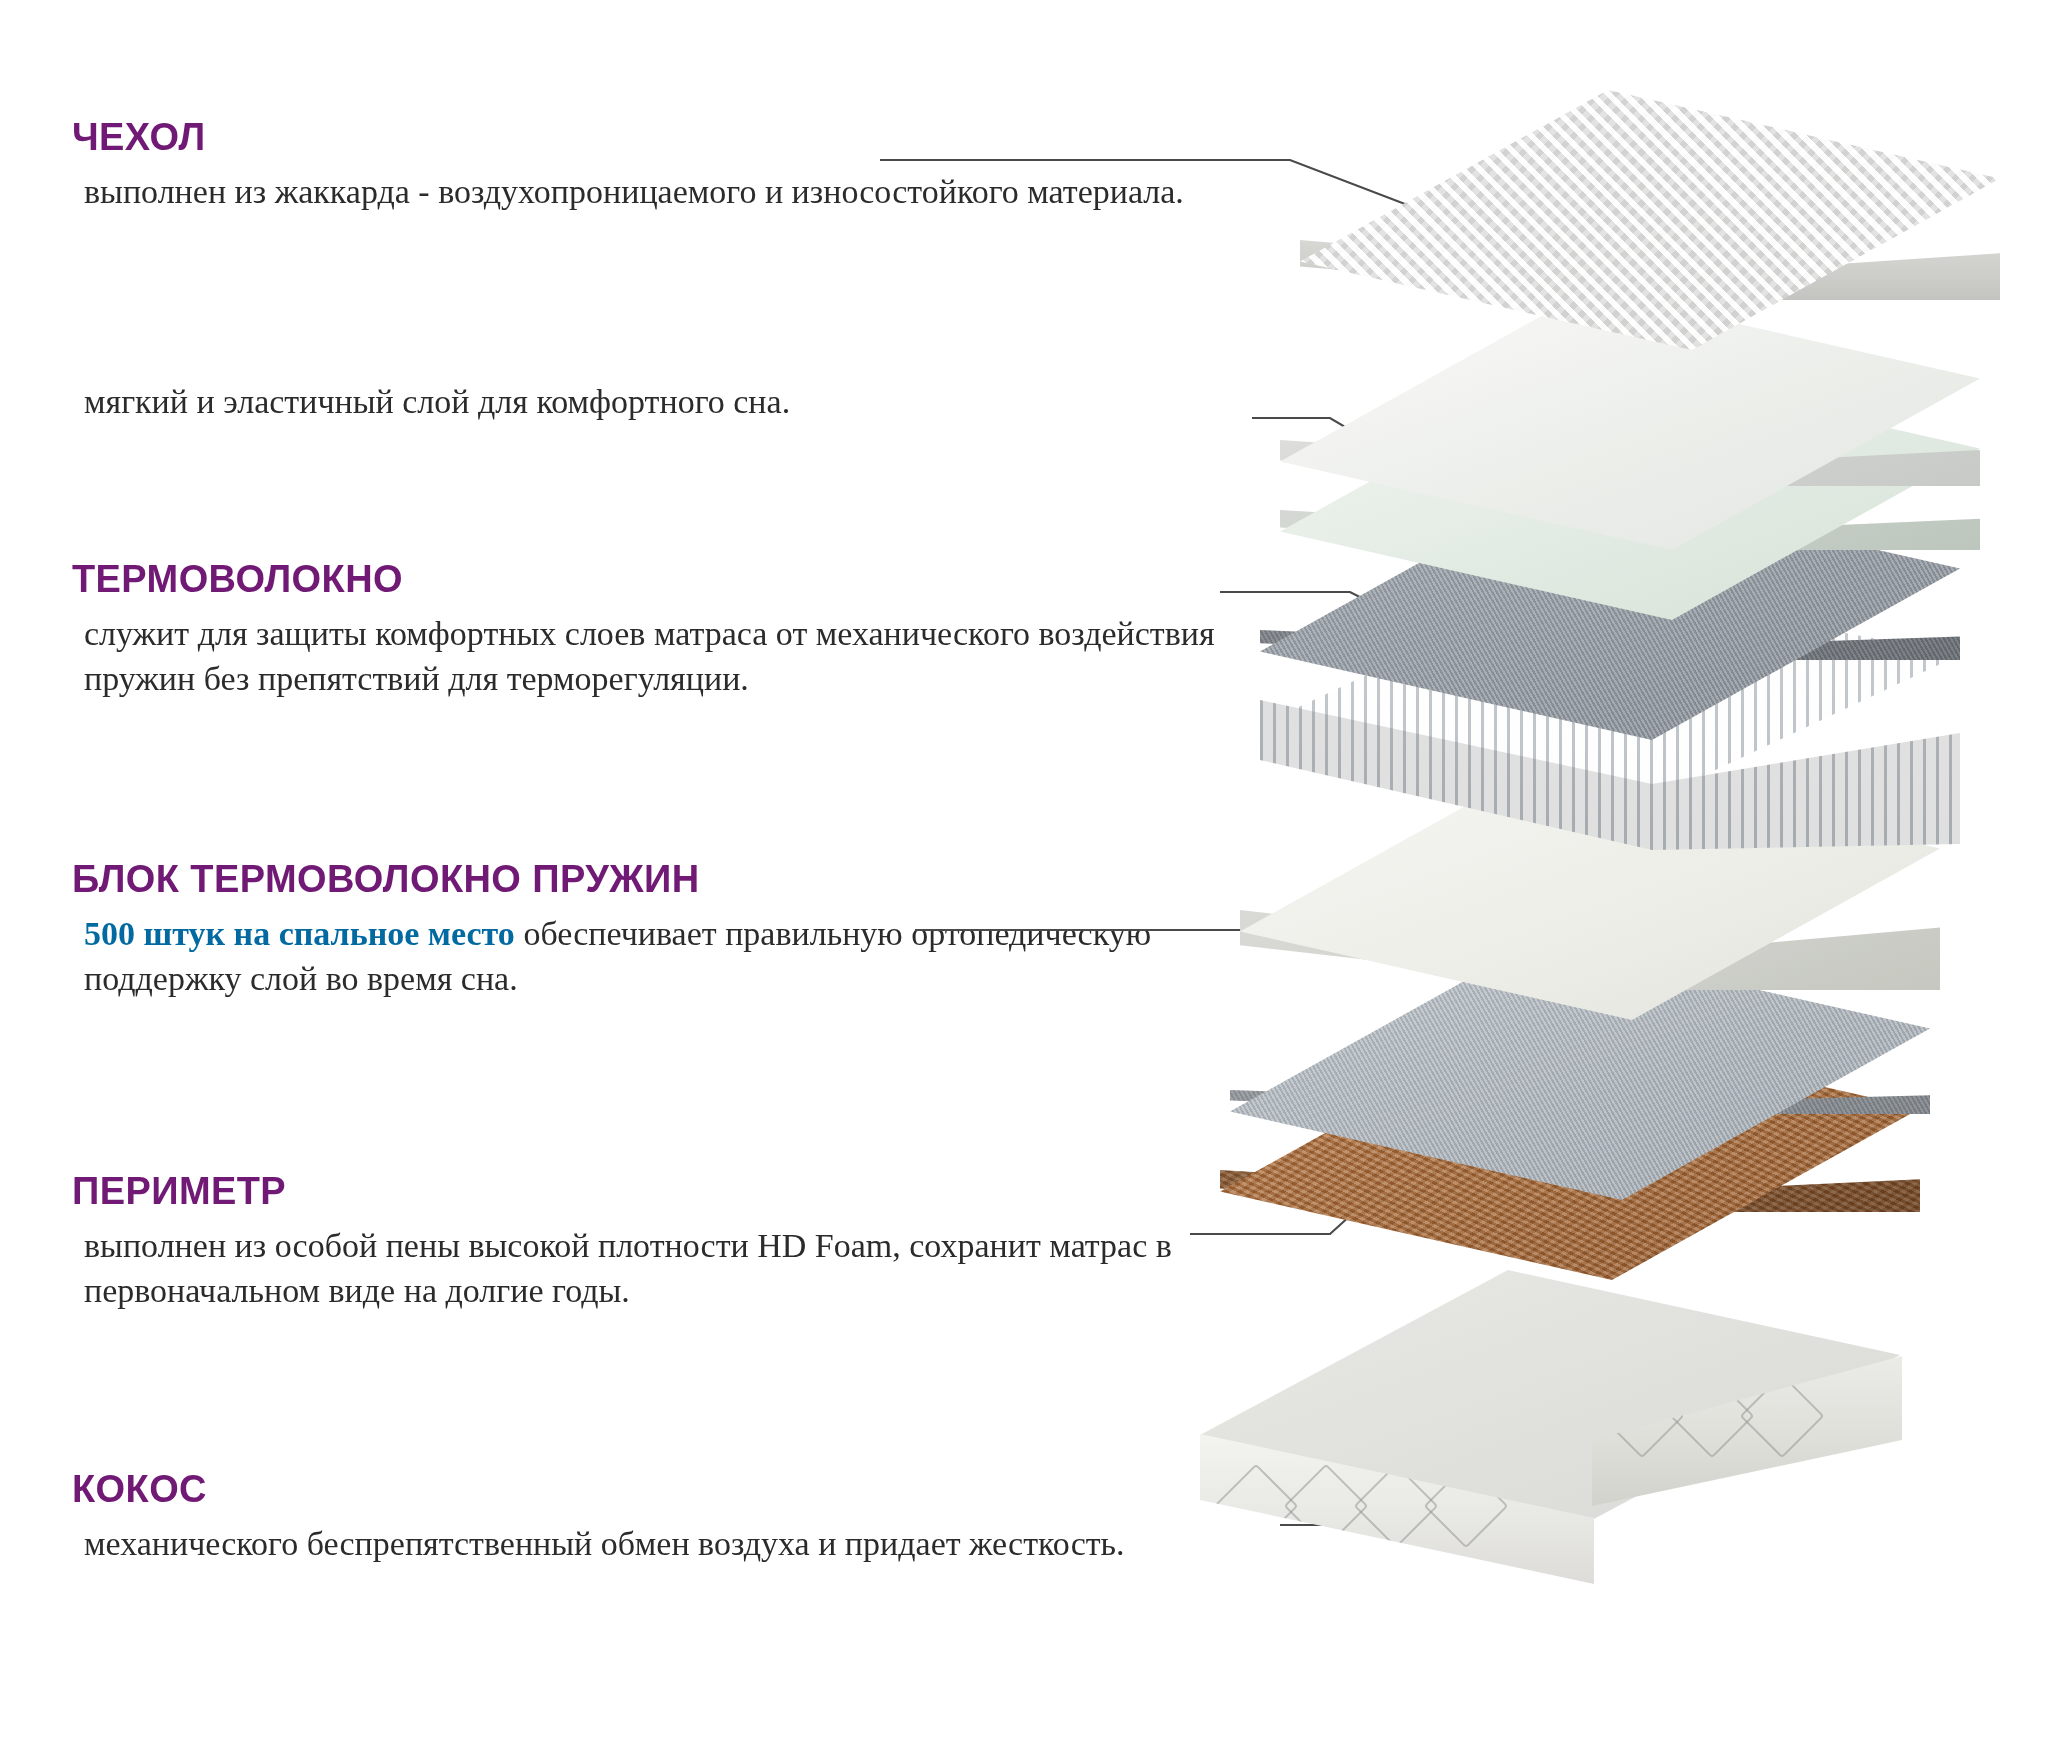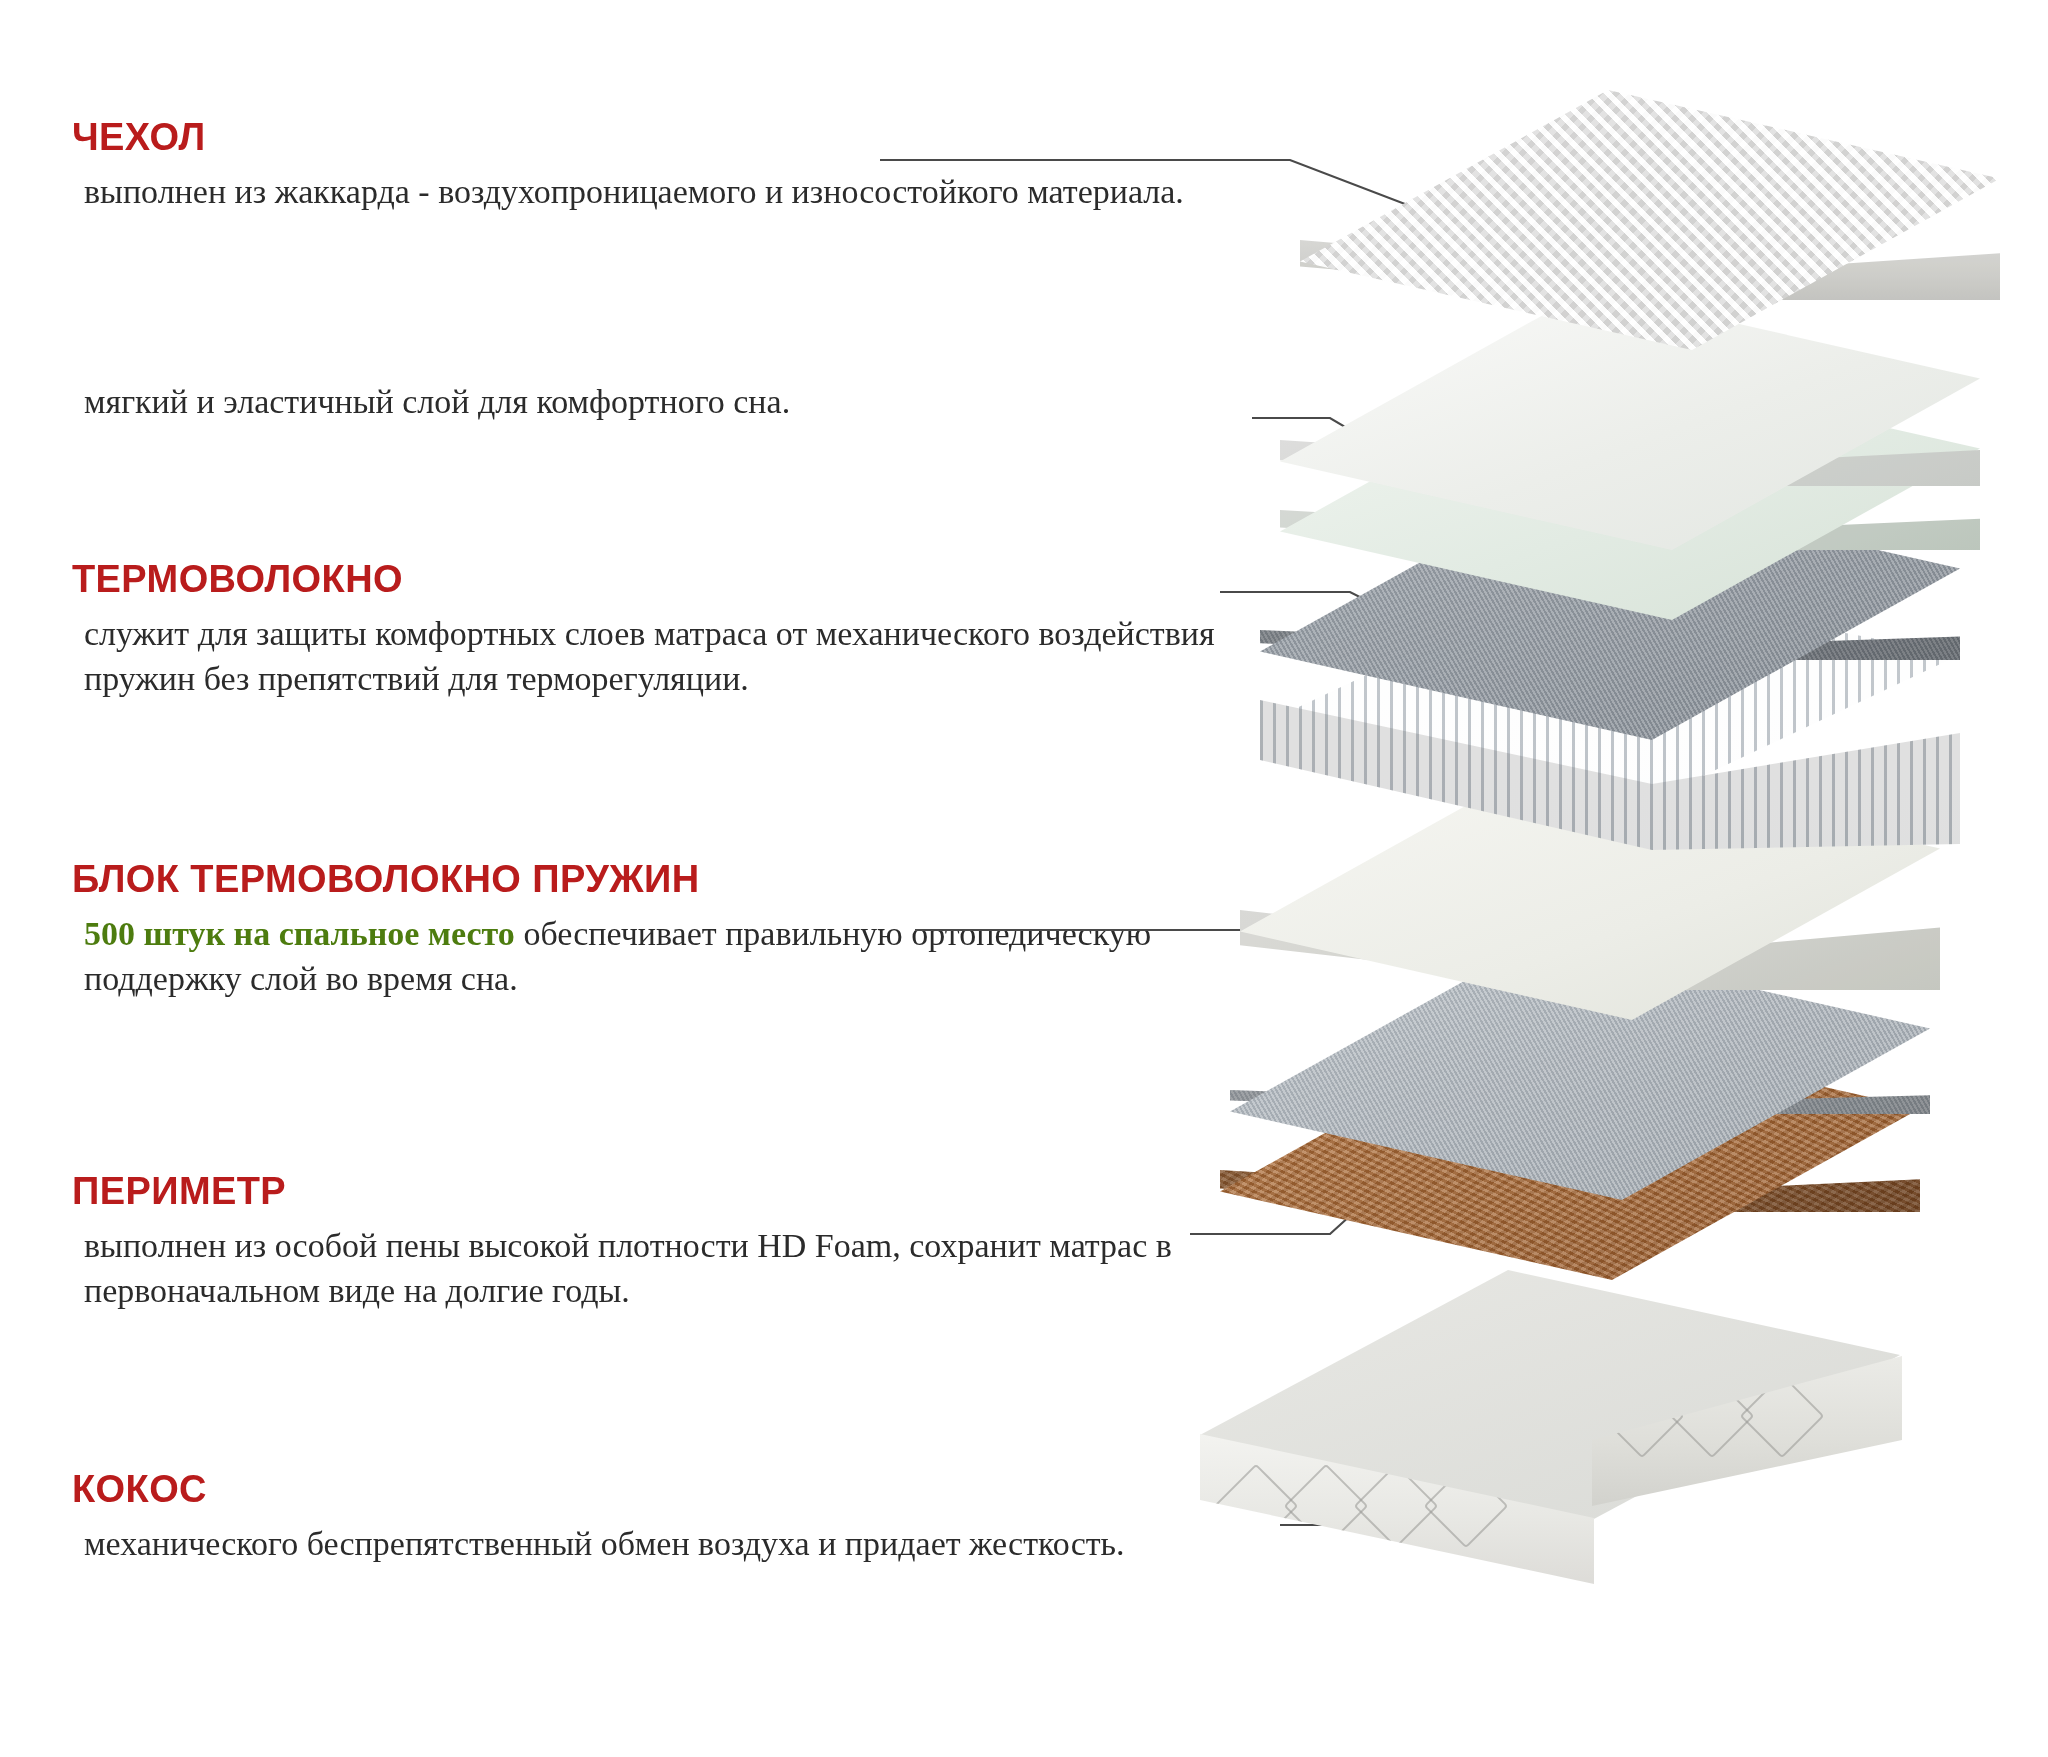--- a/index.html
+++ b/index.html
@@ -21,38 +21,38 @@
     height: 1757px;
   }
 
   
   .label-block {
     position: absolute;
     left: 72px;
     width: 1190px;
   }
   .label-title {
-    color: #b91c1c;
+    color: #701a75;
     font-weight: bold;
     font-size: 38px;
     letter-spacing: 0.4px;
     margin: 0 0 10px 0;
     line-height: 1.05;
   }
   .label-body {
     color: #2b2b2b;
     font-size: 36px;
     line-height: 1.32;
     margin: 12px;
     font-family: Liberation Serif, serif;
     font-size: 34px;
   }
   .label-body b {
     font-weight: bold;
-    color: #4d7c0f;
+    color: #0369a1;
   }
 
   
   #blk-cover      { top: 118px; }
   #blk-airfoam    { top: 368px; }
   #blk-thermo     { top: 560px; }
   #blk-springs    { top: 860px; }
   #blk-perimeter  { top: 1172px; }
   #blk-coconut    { top: 1470px; }
 

